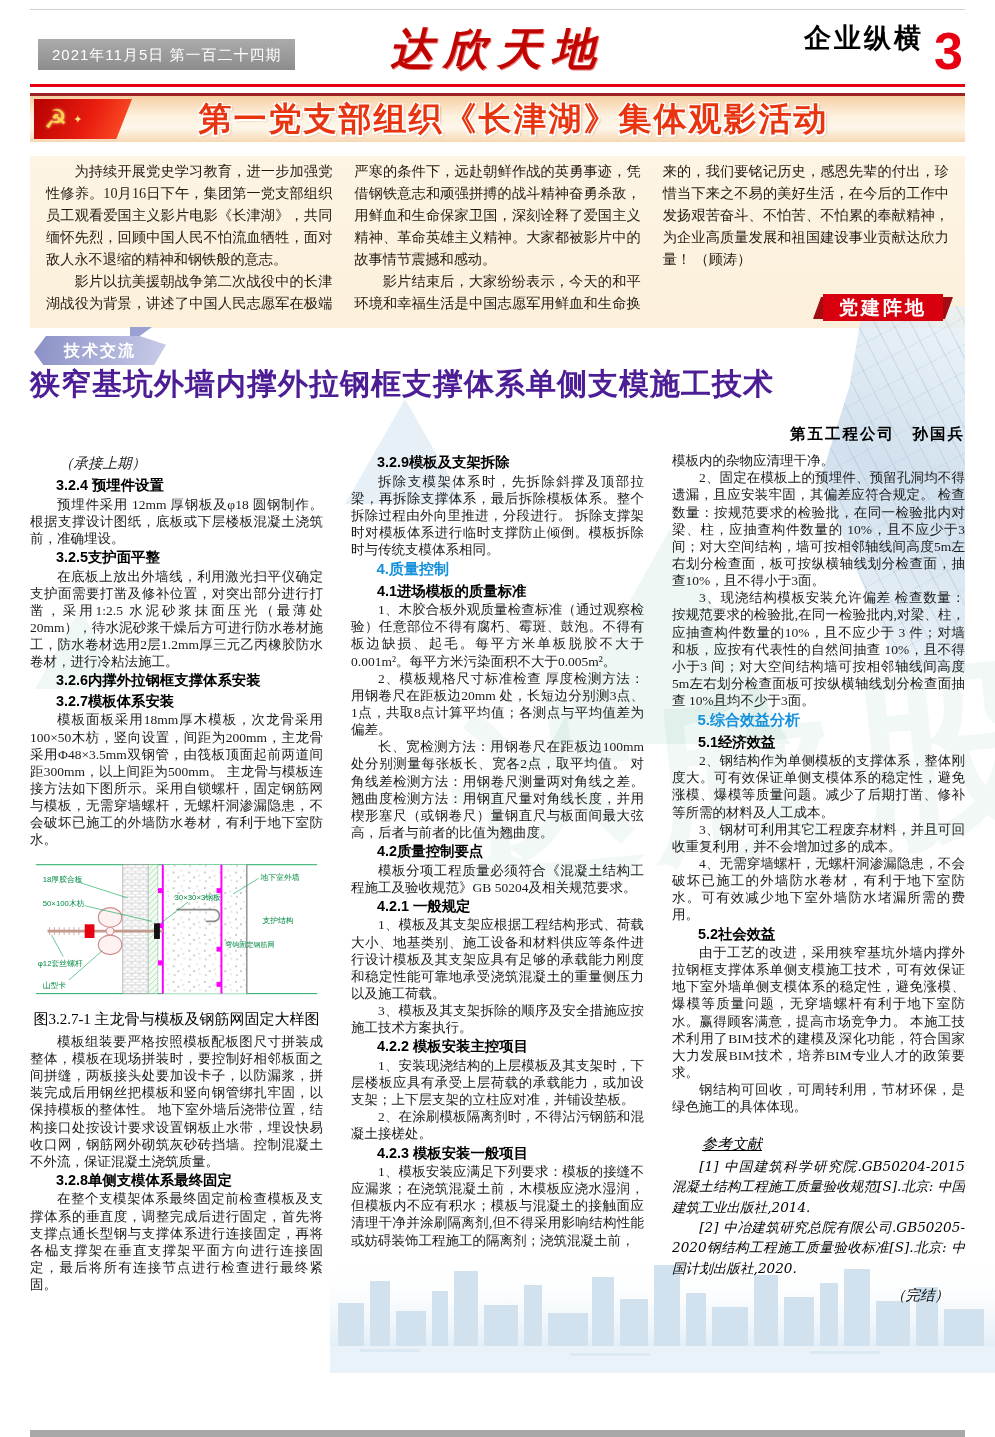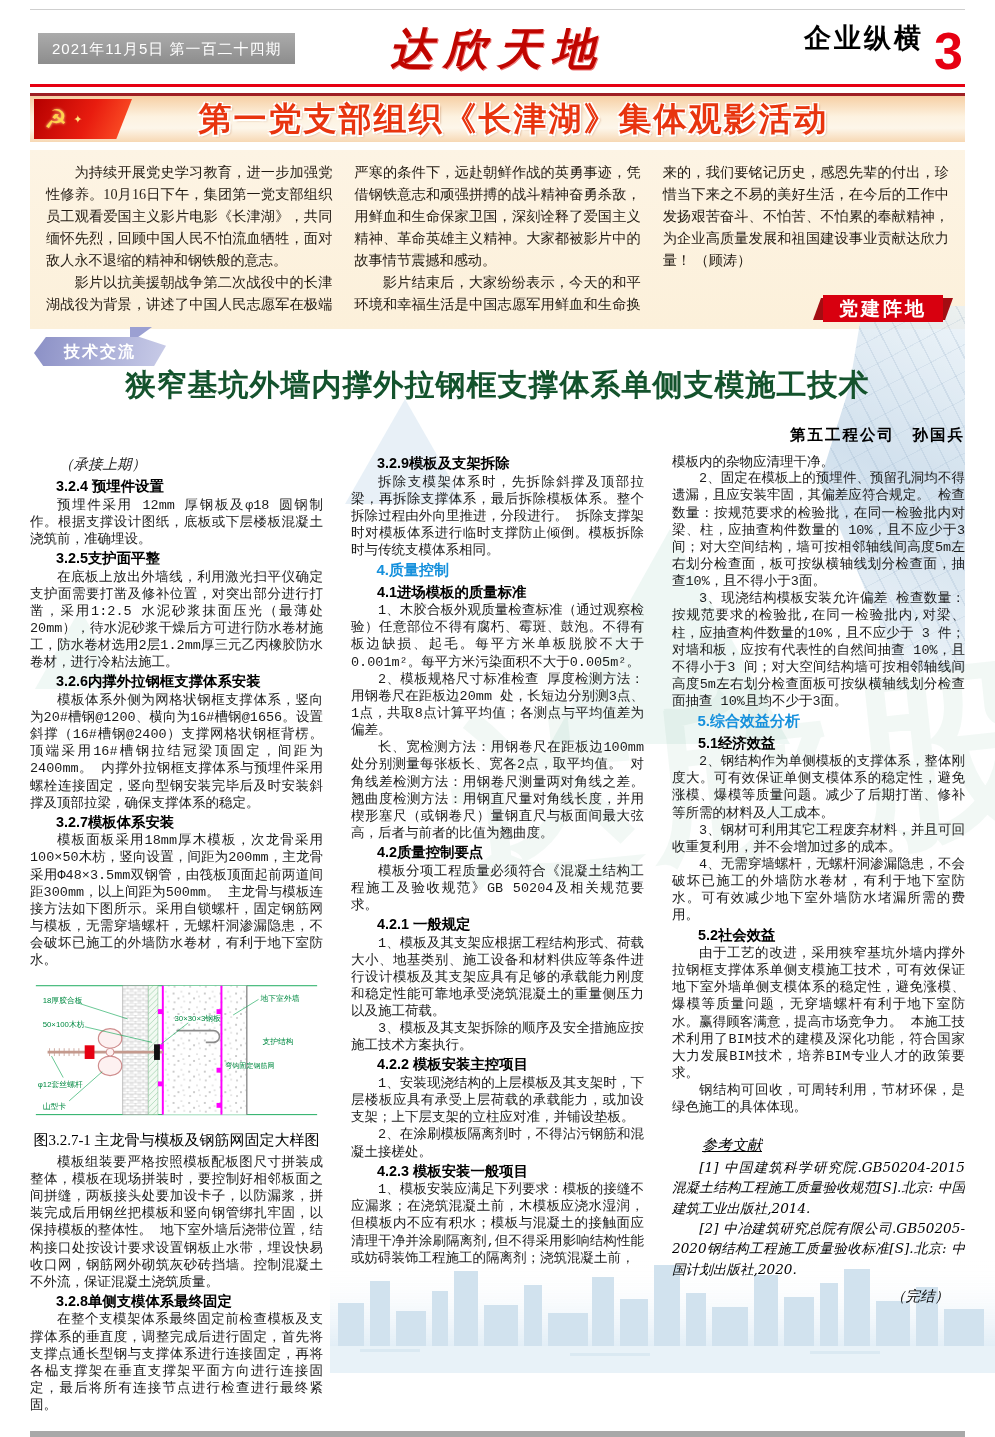--- a/index.html
+++ b/index.html
@@ -3,21 +3,21 @@
 <meta charset="utf-8">
 <style>
   html,body{margin:0;padding:0;background:#e9e9e9;}
   .page{width:995px;height:1437px;position:relative;background:#fff;margin:0 auto;overflow:hidden;
         font-family:"Liberation Serif","DejaVu Serif",serif;}
   .inner{margin:0 30px;position:relative;}
   .top-rule{height:1px;background:#cfcfcf;margin-top:9px;}
 
   
   .masthead{position:relative;height:56px;margin-top:13px;}
-  .date-box{position:absolute;left:8px;top:10px;background:linear-gradient(#ababab,#8d8d8d);
+  .date-box{position:absolute;left:8px;top:16px;background:linear-gradient(#ababab,#8d8d8d);
             color:#fff;font:15px/1 "Liberation Sans",sans-serif;padding:8px 14px;letter-spacing:1px;}
   .paper-name{position:absolute;left:0;right:0;top:2px;text-align:center;
               font:800 italic 44px/1.1 "DejaVu Serif",serif;color:#c00500;letter-spacing:10px;
               text-shadow:1px 1px 0 #e77;}
   .section-box{position:absolute;right:2px;top:2px;display:flex;align-items:flex-start;}
   .section-name{font:900 27px/1 "Liberation Serif",serif;color:#000;letter-spacing:3px;padding-bottom:6px;}
   .page-no{font:700 52px/1 "Liberation Sans",sans-serif;color:#e60012;margin-left:10px;}
   .red-rule{height:3px;background:#e60012;margin-top:5px;}
 
   
@@ -27,21 +27,21 @@
           background:linear-gradient(115deg,#b50000,#e81c0f 55%,#ff5a2a);
           clip-path:polygon(0 0,100% 0,84% 100%,0 100%);display:flex;align-items:center;}
   .emblem .hs{color:#ffd34d;font-size:26px;margin-left:10px;text-shadow:0 0 3px #ffef9e;}
   .emblem .sp{color:#ffe27a;font-size:11px;margin-left:6px;}
   .banner-title{flex:1;margin:0;text-align:center;padding-right:70px;
           font:900 33px/1.1 "Liberation Sans","DejaVu Sans",sans-serif;color:#e8350f;letter-spacing:2px;
           text-shadow:-1.5px -1.5px 0 #fff,1.5px -1.5px 0 #fff,-1.5px 1.5px 0 #fff,1.5px 1.5px 0 #fff,
                       2px 2px 2px rgba(150,60,0,.35);}
 
   
-  .party-box{margin-top:8px;background:linear-gradient(#fdf4e4,#fcf0da);padding:11px 16px 14px;position:relative;}
+  .party-box{margin-top:14px;background:linear-gradient(#fdf4e4,#fcf0da);padding:4px 16px 14px;position:relative;}
   .party-text{column-count:3;column-gap:22px;}
   .pp{margin:0;font-size:14.2px;line-height:1.55;text-align:justify;text-indent:2em;color:#211a12;}
   .ribbon{position:absolute;right:16px;bottom:7px;display:flex;align-items:center;z-index:3;}
   .rib-l,.rib-r{width:15px;height:22px;background:#a30d12;transform:skewX(-20deg);}
   .rib-l{margin-right:-9px;}
   .rib-r{margin-left:-9px;}
   .rib-c{background:#d8000f;color:#fff;font:700 19px/27px "Liberation Sans",sans-serif;
          padding:0 16px;letter-spacing:3px;position:relative;z-index:1;}
 
   
@@ -62,31 +62,31 @@
          color:rgba(110,180,140,.09);transform:rotate(-6deg);letter-spacing:10px;white-space:nowrap;}
   .bg-skyline{left:300px;top:1232px;width:665px;height:132px;opacity:.6;}
 
   
   .tech-tag{margin:8px 0 0 4px;width:132px;height:29px;position:relative;z-index:2;
             background:linear-gradient(100deg,#8b90c6,#c9cce8);
             clip-path:polygon(0 55%,9% 0,80% 0,100% 30%,91% 100%,7% 100%);
             color:#fff;font:700 16px/29px "Liberation Sans",sans-serif;text-align:center;letter-spacing:2px;}
   .tech-tag-fold{position:absolute;left:130px;top:327px;width:0;height:0;z-index:1;
             border-top:16px solid #9ba0d2;border-right:22px solid transparent;}
-  .tech-title{margin:2px 0 0;text-align:center;position:relative;z-index:2;
-            font:900 30px/1.15 "Liberation Sans","DejaVu Sans",sans-serif;color:#14532d;letter-spacing:1px;}
+  .tech-title{margin:2px 0 0;position:relative;z-index:2;
+            font:900 30px/1.15 "Liberation Sans","DejaVu Sans",sans-serif;color:#4c1d95;letter-spacing:1px;}
   .tech-author{margin-top:23px;text-align:right;position:relative;z-index:2;
             font:700 15.5px/1.2 "Liberation Sans",sans-serif;color:#000;letter-spacing:2px;}
 
   .cols{display:flex;gap:28px;margin-top:9px;position:relative;z-index:2;height:972px;overflow:hidden;}
   .col{flex:1;min-width:0;}
 
   .blk{margin:0;text-align:justify;}
   .p,.pc{font:13.5px/1.27 "Liberation Serif","DejaVu Serif",serif;color:#1b1b1b;}
-  .p{text-indent:2em;font-family:Liberation Mono, monospace;}
+  .p{text-indent:2em;}
   .h{font:700 14.4px/1.42 "Liberation Sans","DejaVu Sans",sans-serif;color:#000;text-indent:1.8em;}
   .hb{font:700 15px/1.5 "Liberation Sans","DejaVu Sans",sans-serif;color:#1590dc;text-indent:1.7em;}
   .kai{font:italic 14.5px/1.6 "DejaVu Serif",serif;color:#222;text-indent:2em;}
   .refh{font:italic 15px/1.5 "DejaVu Serif",serif;text-indent:2em;margin-top:18px;text-decoration:underline;}
   .ref{font:italic 13.6px/1.5 "DejaVu Serif",serif;text-indent:2em;}
   .end{font:italic 14.5px/1.6 "DejaVu Serif",serif;text-align:right;padding-right:16px;margin-top:6px;}
 
   figure.detail{margin:5px 0 3px;}
   figure.detail svg{display:block;width:100%;height:auto;background:#fff;}
   figcaption{font:15px/1.4 "Liberation Serif",serif;text-align:center;color:#000;margin-top:3px;}
@@ -186,21 +186,20 @@
 
       <div class="cols">
         <div class="col">
           <div>
               <p class="blk kai">（承接上期）</p>
               <p class="blk h">3.2.4 预埋件设置</p>
               <p class="blk p">预埋件采用 12mm 厚钢板及φ18 圆钢制作。根据支撑设计图纸，底板或下层楼板混凝土浇筑前，准确埋设。</p>
               <p class="blk h">3.2.5支护面平整</p>
               <p class="blk p">在底板上放出外墙线，利用激光扫平仪确定支护面需要打凿及修补位置，对突出部分进行打凿，采用1:2.5 水泥砂浆抹面压光（最薄处20mm），待水泥砂浆干燥后方可进行防水卷材施工，防水卷材选用2层1.2mm厚三元乙丙橡胶防水卷材，进行冷粘法施工。</p>
               <p class="blk h">3.2.6内撑外拉钢框支撑体系安装</p>
-              <p class="blk p">模板体系外侧为网格状钢框支撑体系，竖向为20#槽钢@1200、横向为16#槽钢@1656。设置斜撑（16#槽钢@2400）支撑网格状钢框背楞。顶端采用16#槽钢拉结冠梁顶固定，间距为2400mm。 内撑外拉钢框支撑体系与预埋件采用螺栓连接固定，竖向型钢安装完毕后及时安装斜撑及顶部拉梁，确保支撑体系的稳定。</p>
               <p class="blk h">3.2.7模板体系安装</p>
               <p class="blk p">模板面板采用18mm厚木模板，次龙骨采用100×50木枋，竖向设置，间距为200mm，主龙骨采用Φ48×3.5mm双钢管，由筏板顶面起前两道间距300mm，以上间距为500mm。 主龙骨与模板连接方法如下图所示。采用自锁螺杆，固定钢筋网与模板，无需穿墙螺杆，无螺杆洞渗漏隐患，不会破坏已施工的外墙防水卷材，有利于地下室防水。</p>
             </div>
 
           <figure class="detail">
             <svg viewBox="0 0 300 156">
               <defs>
                 <pattern id="ply" width="8" height="6" patternUnits="userSpaceOnUse">
                   <rect width="8" height="6" fill="#ffffff"></rect>
                   <path d="M0 0H8M0 3H8M4 0V3M1 3V6M7 3V6" stroke="#b0b0b0" stroke-width="0.5" fill="none"></path>

